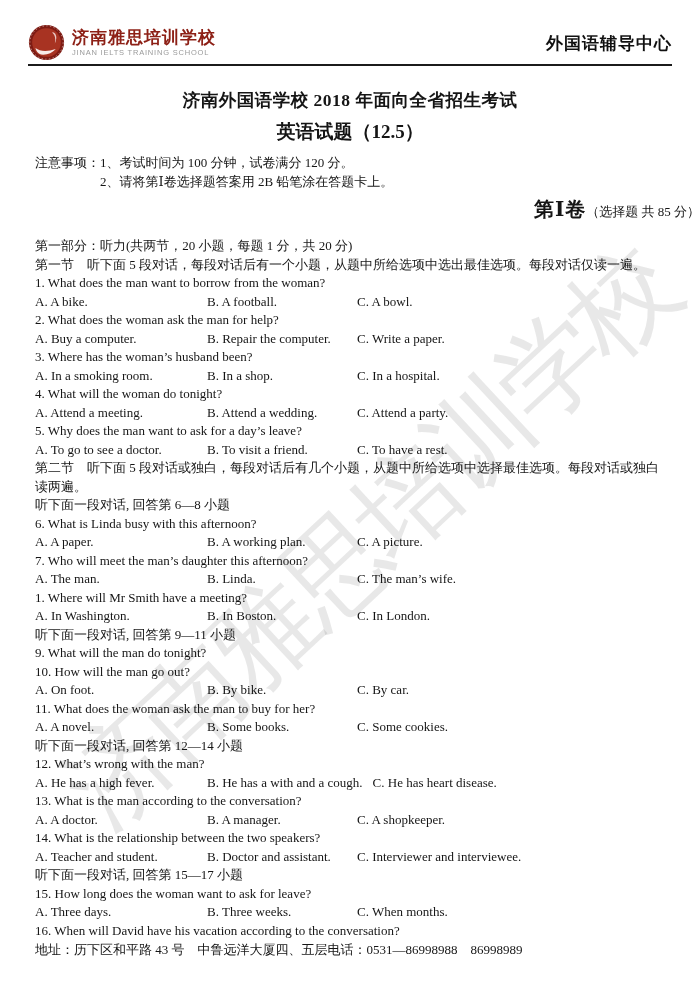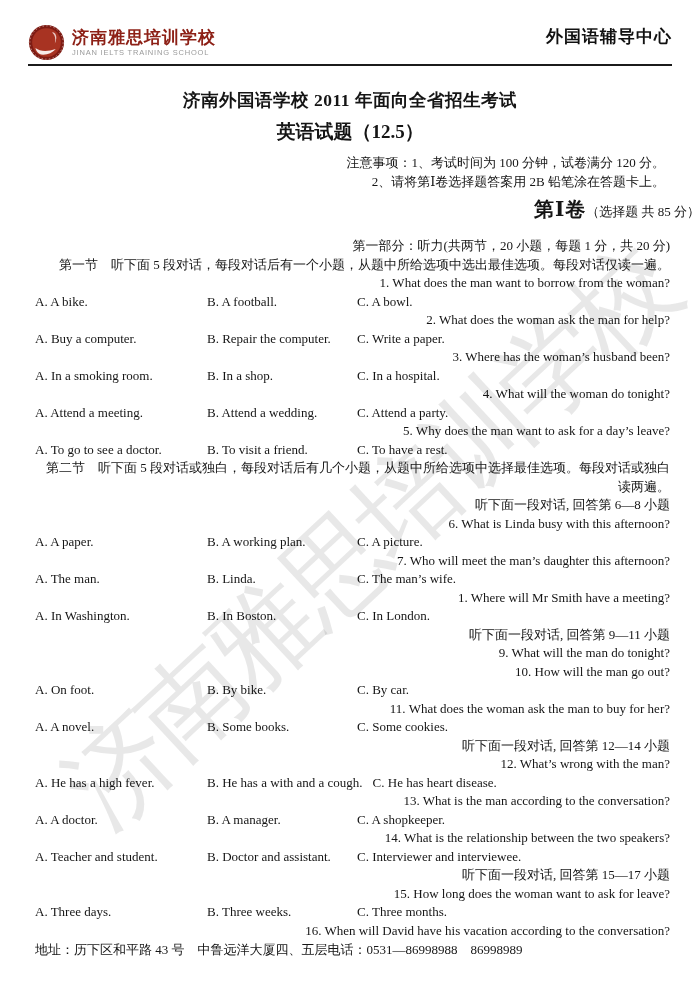--- a/index.html
+++ b/index.html
@@ -41,21 +41,21 @@
     font-family:"Liberation Sans","DejaVu Sans",sans-serif;
     font-weight:bold;font-size:17px;color:#8d2016;letter-spacing:1px;
   }
   .logo-en{
     font-family:"Liberation Sans","DejaVu Sans",sans-serif;
     font-size:7.5px;color:#9a9a9a;letter-spacing:0.8px;margin-top:3px;
   }
   .hdr-right{
     font-family:"Liberation Sans","DejaVu Sans",sans-serif;
     font-weight:bold;font-size:17px;color:#111;
-    margin-bottom:16px;letter-spacing:1px;text-align:right;
+    margin-bottom:9px;letter-spacing:1px;text-align:right;
   }
   
   .title{
     position:relative;z-index:1;
     margin:88px 0 0;text-align:center;
     font-size:17.5px;font-weight:bold;letter-spacing:0.5px;
   }
   .subtitle{
     position:relative;z-index:1;
     margin:7px 0 4px;text-align:center;
@@ -63,21 +63,21 @@
   }
   
   .notes{position:relative;z-index:1;margin:9px 35px 0;font-size:13px;line-height:19px;}
   .note-indent{padding-left:65px;}
   
   .volume{position:relative;z-index:1;margin-top:5px;text-align:right;line-height:26px;margin-left:8px;}
   .vol-main{font-size:20px;font-weight:bold;letter-spacing:1px;}
   .vol-sub{font-size:13px;}
   
   #content{position:relative;z-index:1;margin:12px 30px 0 35px;font-size:13px;}
-  .line{line-height:18.5px;text-align:right;}
+  .line{line-height:18.5px;}
   .opts{
     display:grid;
     grid-template-columns:minmax(172px,max-content) minmax(150px,max-content) max-content;
     line-height:18.5px;
   }
   .opt{white-space:nowrap;padding-right:10px;}
   
   .ftr{
     position:absolute;left:35px;right:72px;top:941px;
     display:flex;
@@ -103,21 +103,21 @@
         </svg>
       </span>
       <span class="logo-txt">
         <span class="logo-cn">济南雅思培训学校</span>
         <span class="logo-en">JINAN IELTS TRAINING SCHOOL</span>
       </span>
     </div>
     <div class="hdr-right">外国语辅导中心</div>
   </div>
 
-  <div class="title">济南外国语学校 2011 年面向全省招生考试</div>
+  <div class="title">济南外国语学校 2018 年面向全省招生考试</div>
   <div class="subtitle">英语试题（12.5）</div>
 
   <div class="notes">
     <div class="line"><span>注意事项：</span><span>1、考试时间为 100 分钟，试卷满分 120 分。</span></div>
     <div class="line note-indent"><span>2、请将第Ⅰ卷选择题答案用 2B 铅笔涂在答题卡上。</span></div>
   </div>
 
   <div class="volume">
     <span class="vol-main">第Ⅰ卷</span><span class="vol-sub">（选择题 共 85 分）</span>
   </div>
@@ -206,21 +206,21 @@
       <div class="opts">
         <span class="opt">A. Teacher and student.</span>
         <span class="opt">B. Doctor and assistant.</span>
         <span class="opt">C. Interviewer and interviewee.</span>
       </div>
       <div class="line">听下面一段对话, 回答第 15—17 小题</div>
       <div class="line">15. How long does the woman want to ask for leave?</div>
       <div class="opts">
         <span class="opt">A. Three days.</span>
         <span class="opt">B. Three weeks.</span>
-        <span class="opt">C. Three months.</span>
+        <span class="opt">C. When months.</span>
       </div>
       <div class="line">16. When will David have his vacation according to the conversation?</div>
     </div>
 
   <div class="ftr">
     <span>地址：历下区和平路 43 号　中鲁远洋大厦四、五层</span>
     <span>电话：0531—86998988　86998989</span>
   </div>
 
 </div>

